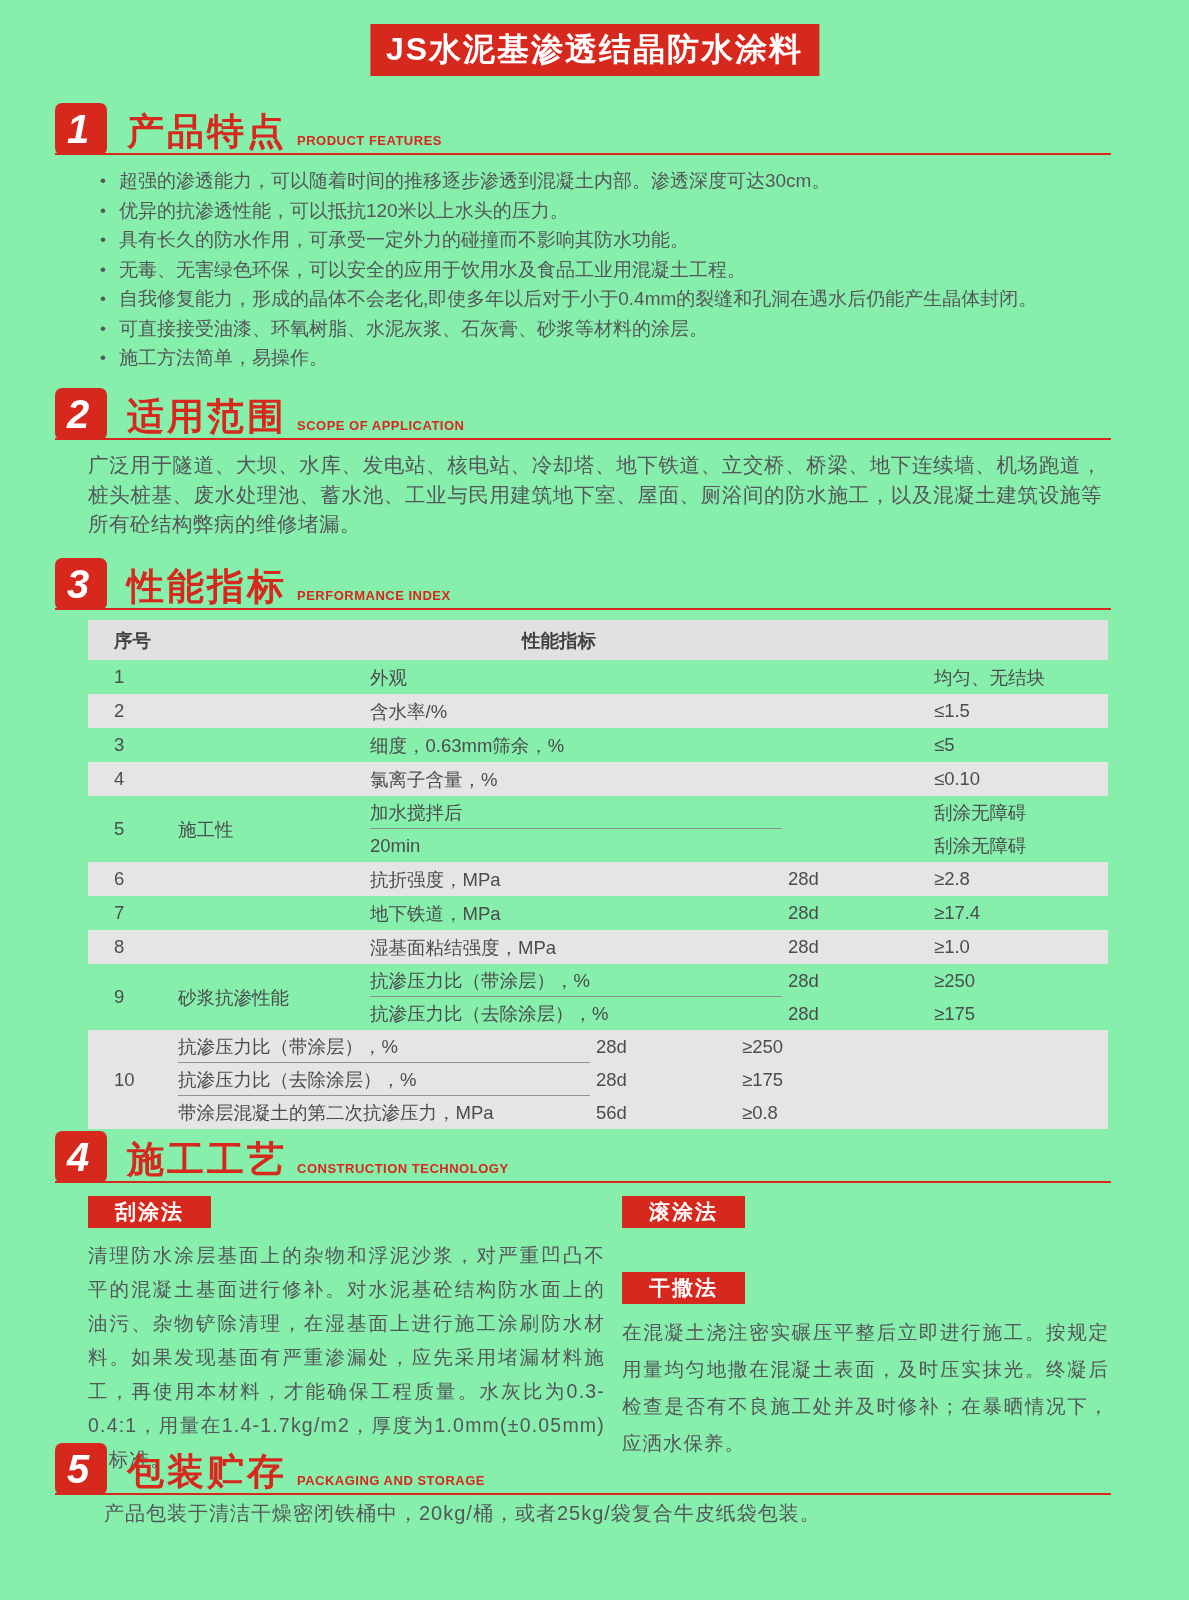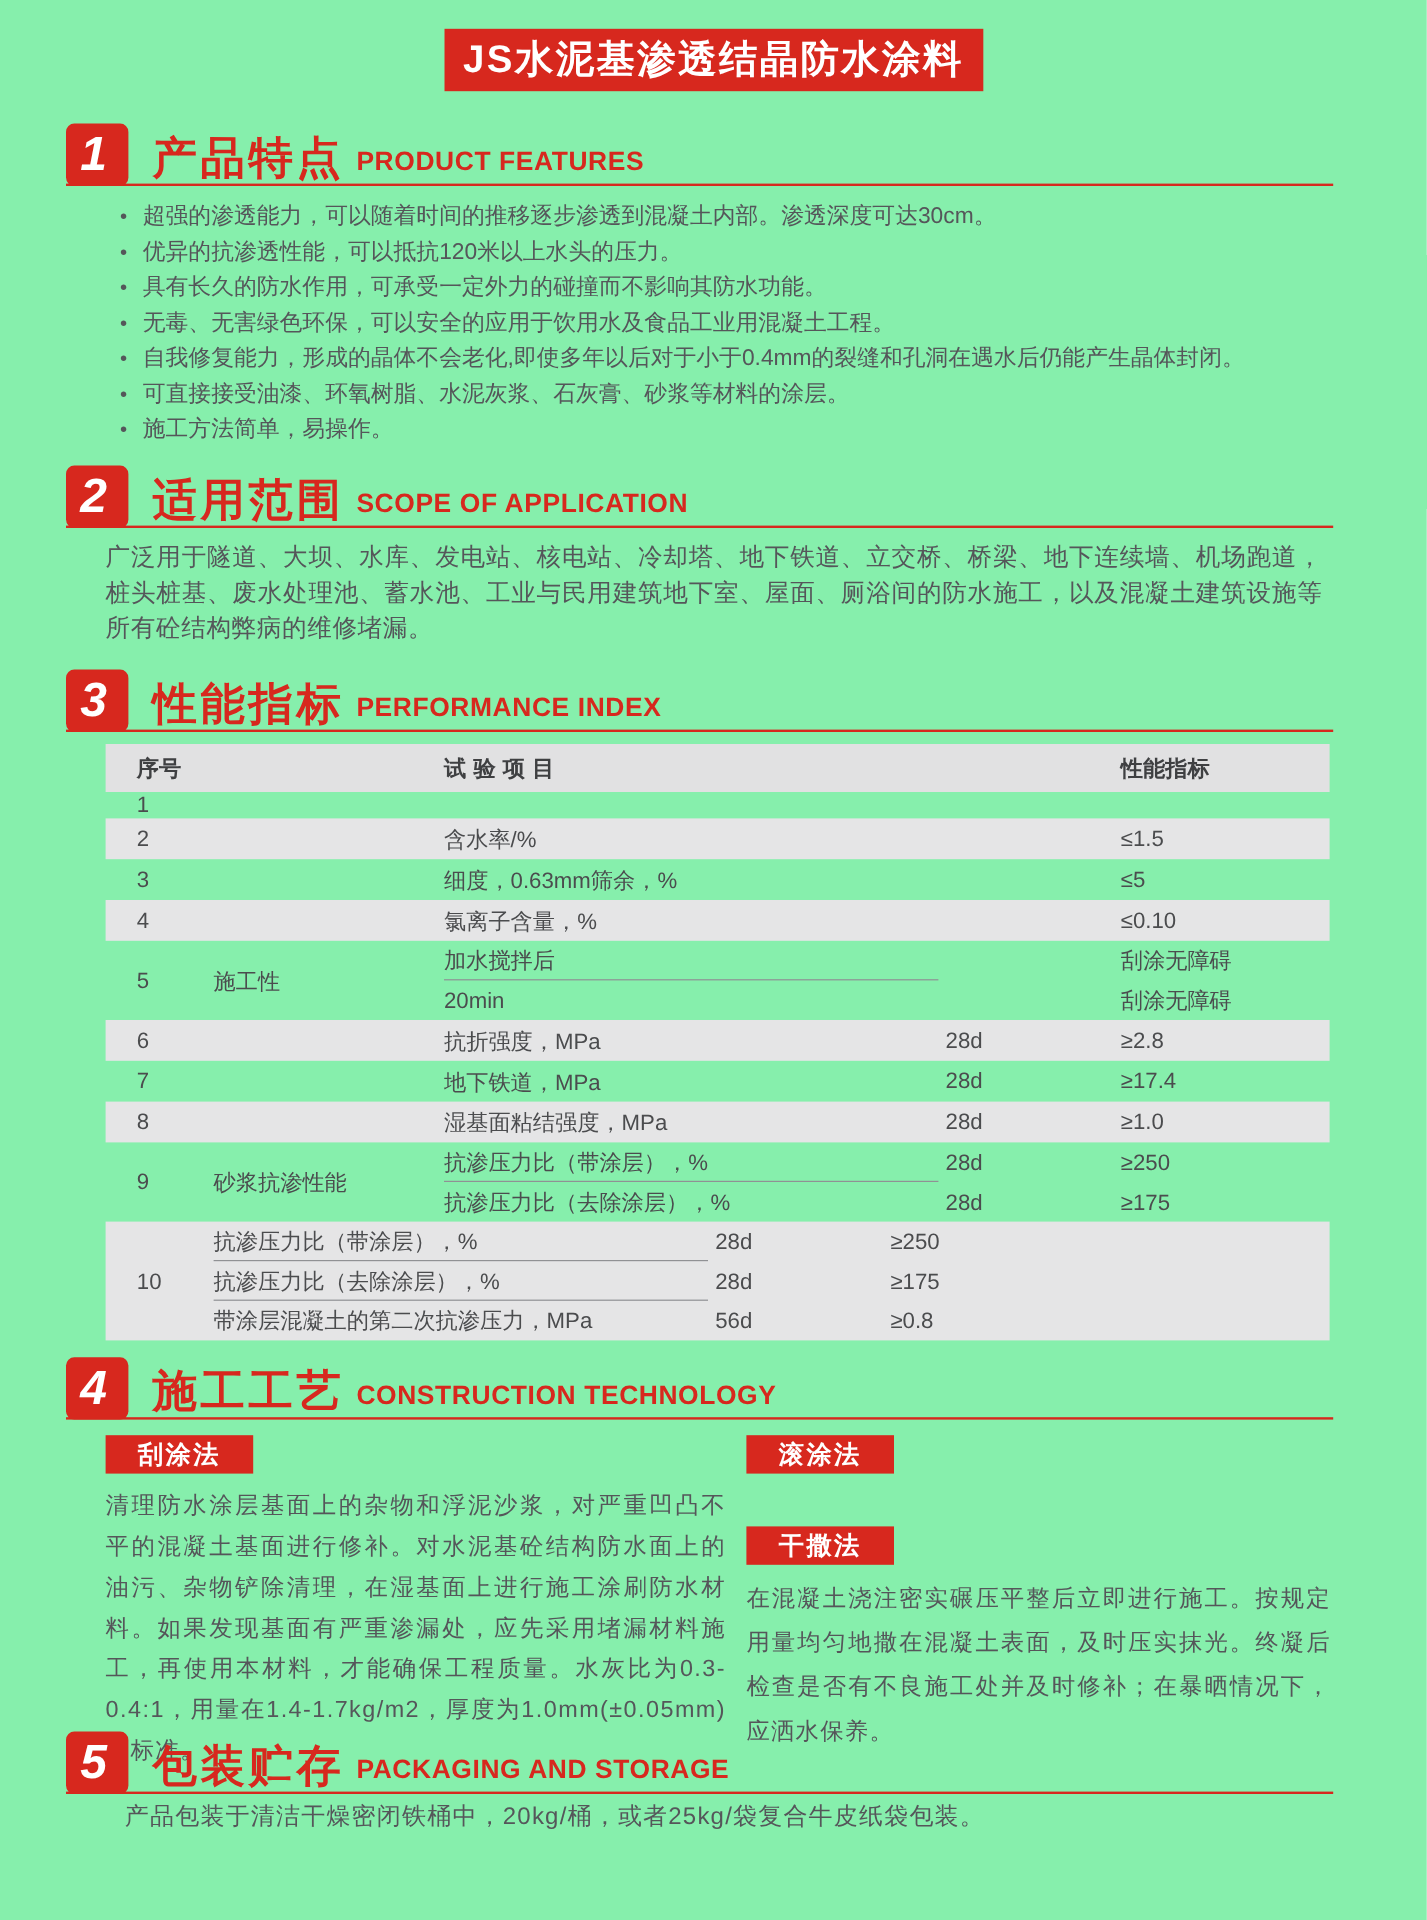--- a/index.html
+++ b/index.html
@@ -30,21 +30,21 @@
     border-bottom:2px solid var(--red);
     display:flex;align-items:flex-end;
   }
   .sec-num{
     flex:0 0 52px;height:52px;background:var(--red);border-radius:7px;
     color:#fff;font-size:40px;font-weight:bold;font-style:italic;
     display:flex;align-items:center;justify-content:center;
     padding-right:6px;box-sizing:border-box;margin-bottom:-2px;
   }
   .sec-cn{color:var(--red);font-size:37px;font-weight:bold;letter-spacing:3px;line-height:1;margin:0 10px 3px 20px;white-space:nowrap;}
-  .sec-en{color:var(--red);font-size:22px;font-weight:bold;letter-spacing:.5px;margin-bottom:5px;white-space:nowrap;}
+  .sec-en{color:var(--red);font-size:13px;font-weight:bold;letter-spacing:.5px;margin-bottom:5px;white-space:nowrap;}
   
   .features{position:absolute;top:166px;left:100px;width:1010px;}
   .feat{display:flex;font-size:19px;line-height:29.5px;color:var(--body-text);}
   .feat .dot{margin-right:13px;font-size:17px;}
   
   .scope-text{
     position:absolute;top:450px;left:88px;width:1014px;
     font-size:20.5px;line-height:29.5px;letter-spacing:.5px;
     text-align:justify;color:var(--body-text);
   }
@@ -138,30 +138,36 @@
     <div class="sec-en">PERFORMANCE INDEX</div>
   </div>
 
   <div class="ptable">
 
     <div class="trow thead h40">
       <div class="c-no">序号</div>
       <div class="c-group"></div>
       <div class="c-items">
           <div class="sub h40">
-        <div class="c-name" style="border:none;">试验项目</div>
         <div class="c-age"></div>
         <div class="c-val">性能指标</div>
       </div>
         </div>
     </div>
 
     <div class="trow">
       <div class="c-no">1</div>
       <div class="c-group"></div>
+      <div class="c-items">
+          <div class="sub h34">
+        <div class="c-name">外观</div>
+        <div class="c-age"></div>
+        <div class="c-val">均匀、无结块</div>
+      </div>
+        </div>
     </div>
 
     <div class="trow shaded">
       <div class="c-no">2</div>
       <div class="c-group"></div>
       <div class="c-items">
           <div class="sub h34">
         <div class="c-name">含水率/%</div>
         <div class="c-age"></div>
         <div class="c-val">≤1.5</div>

